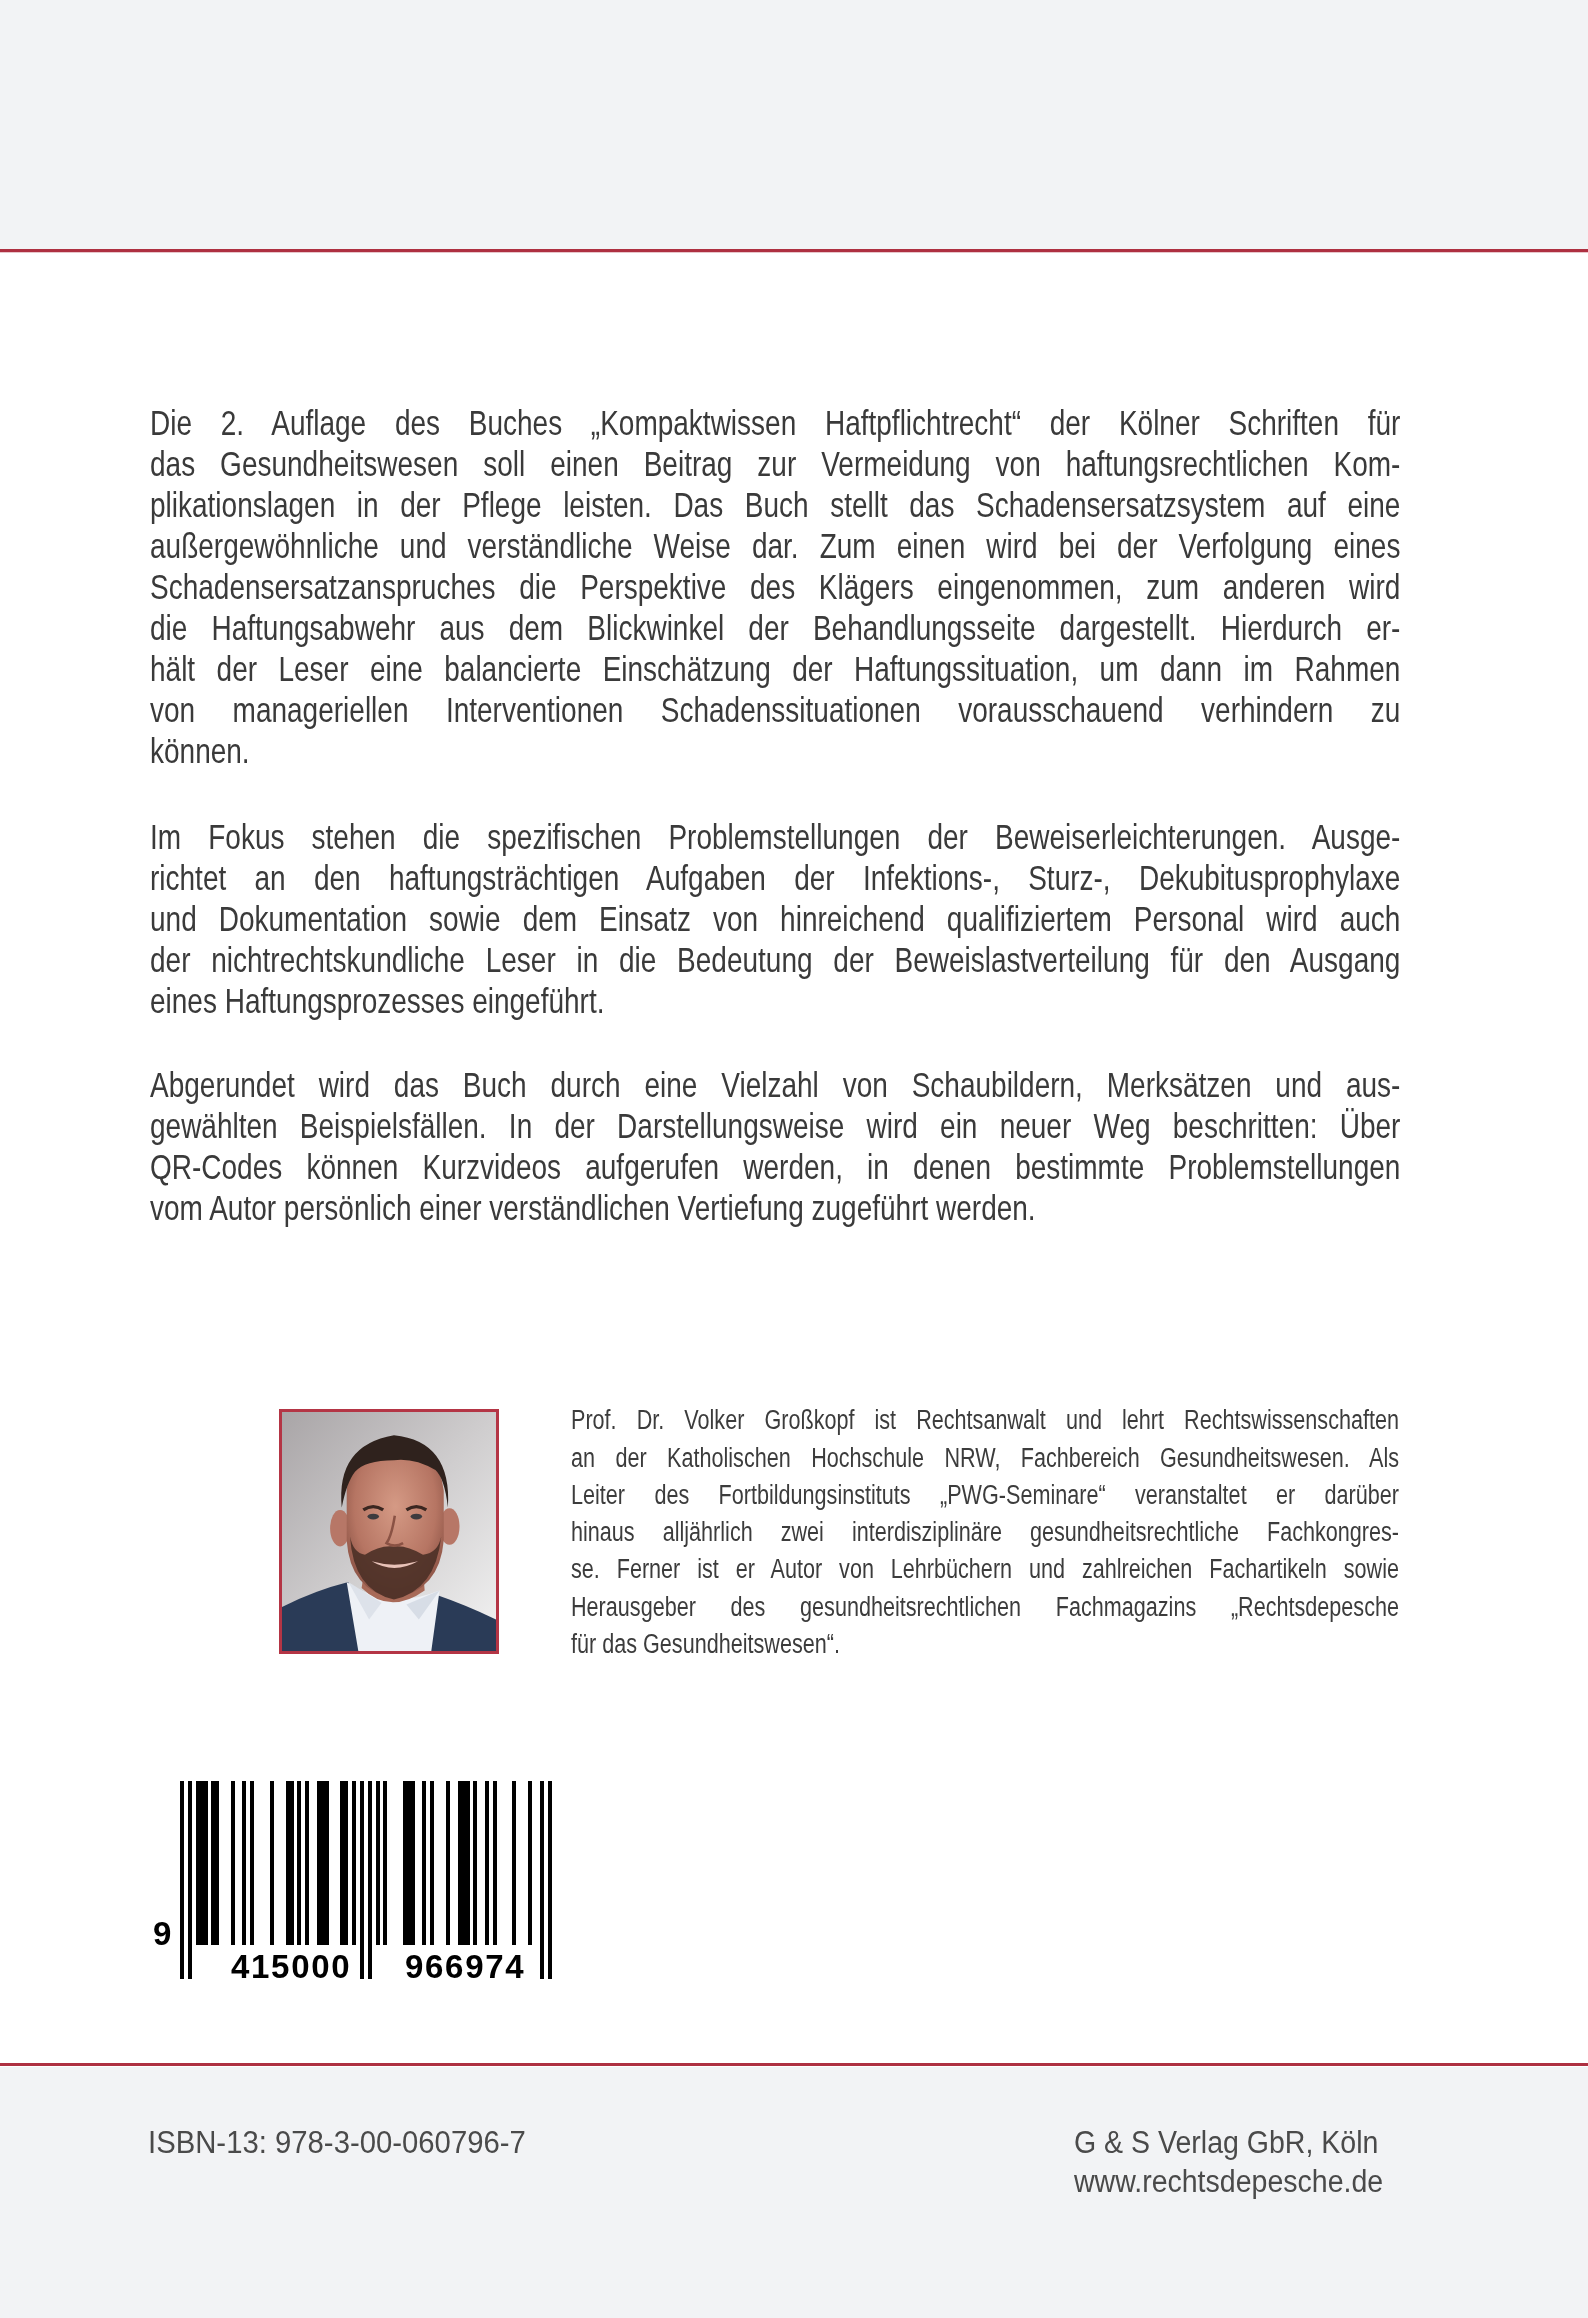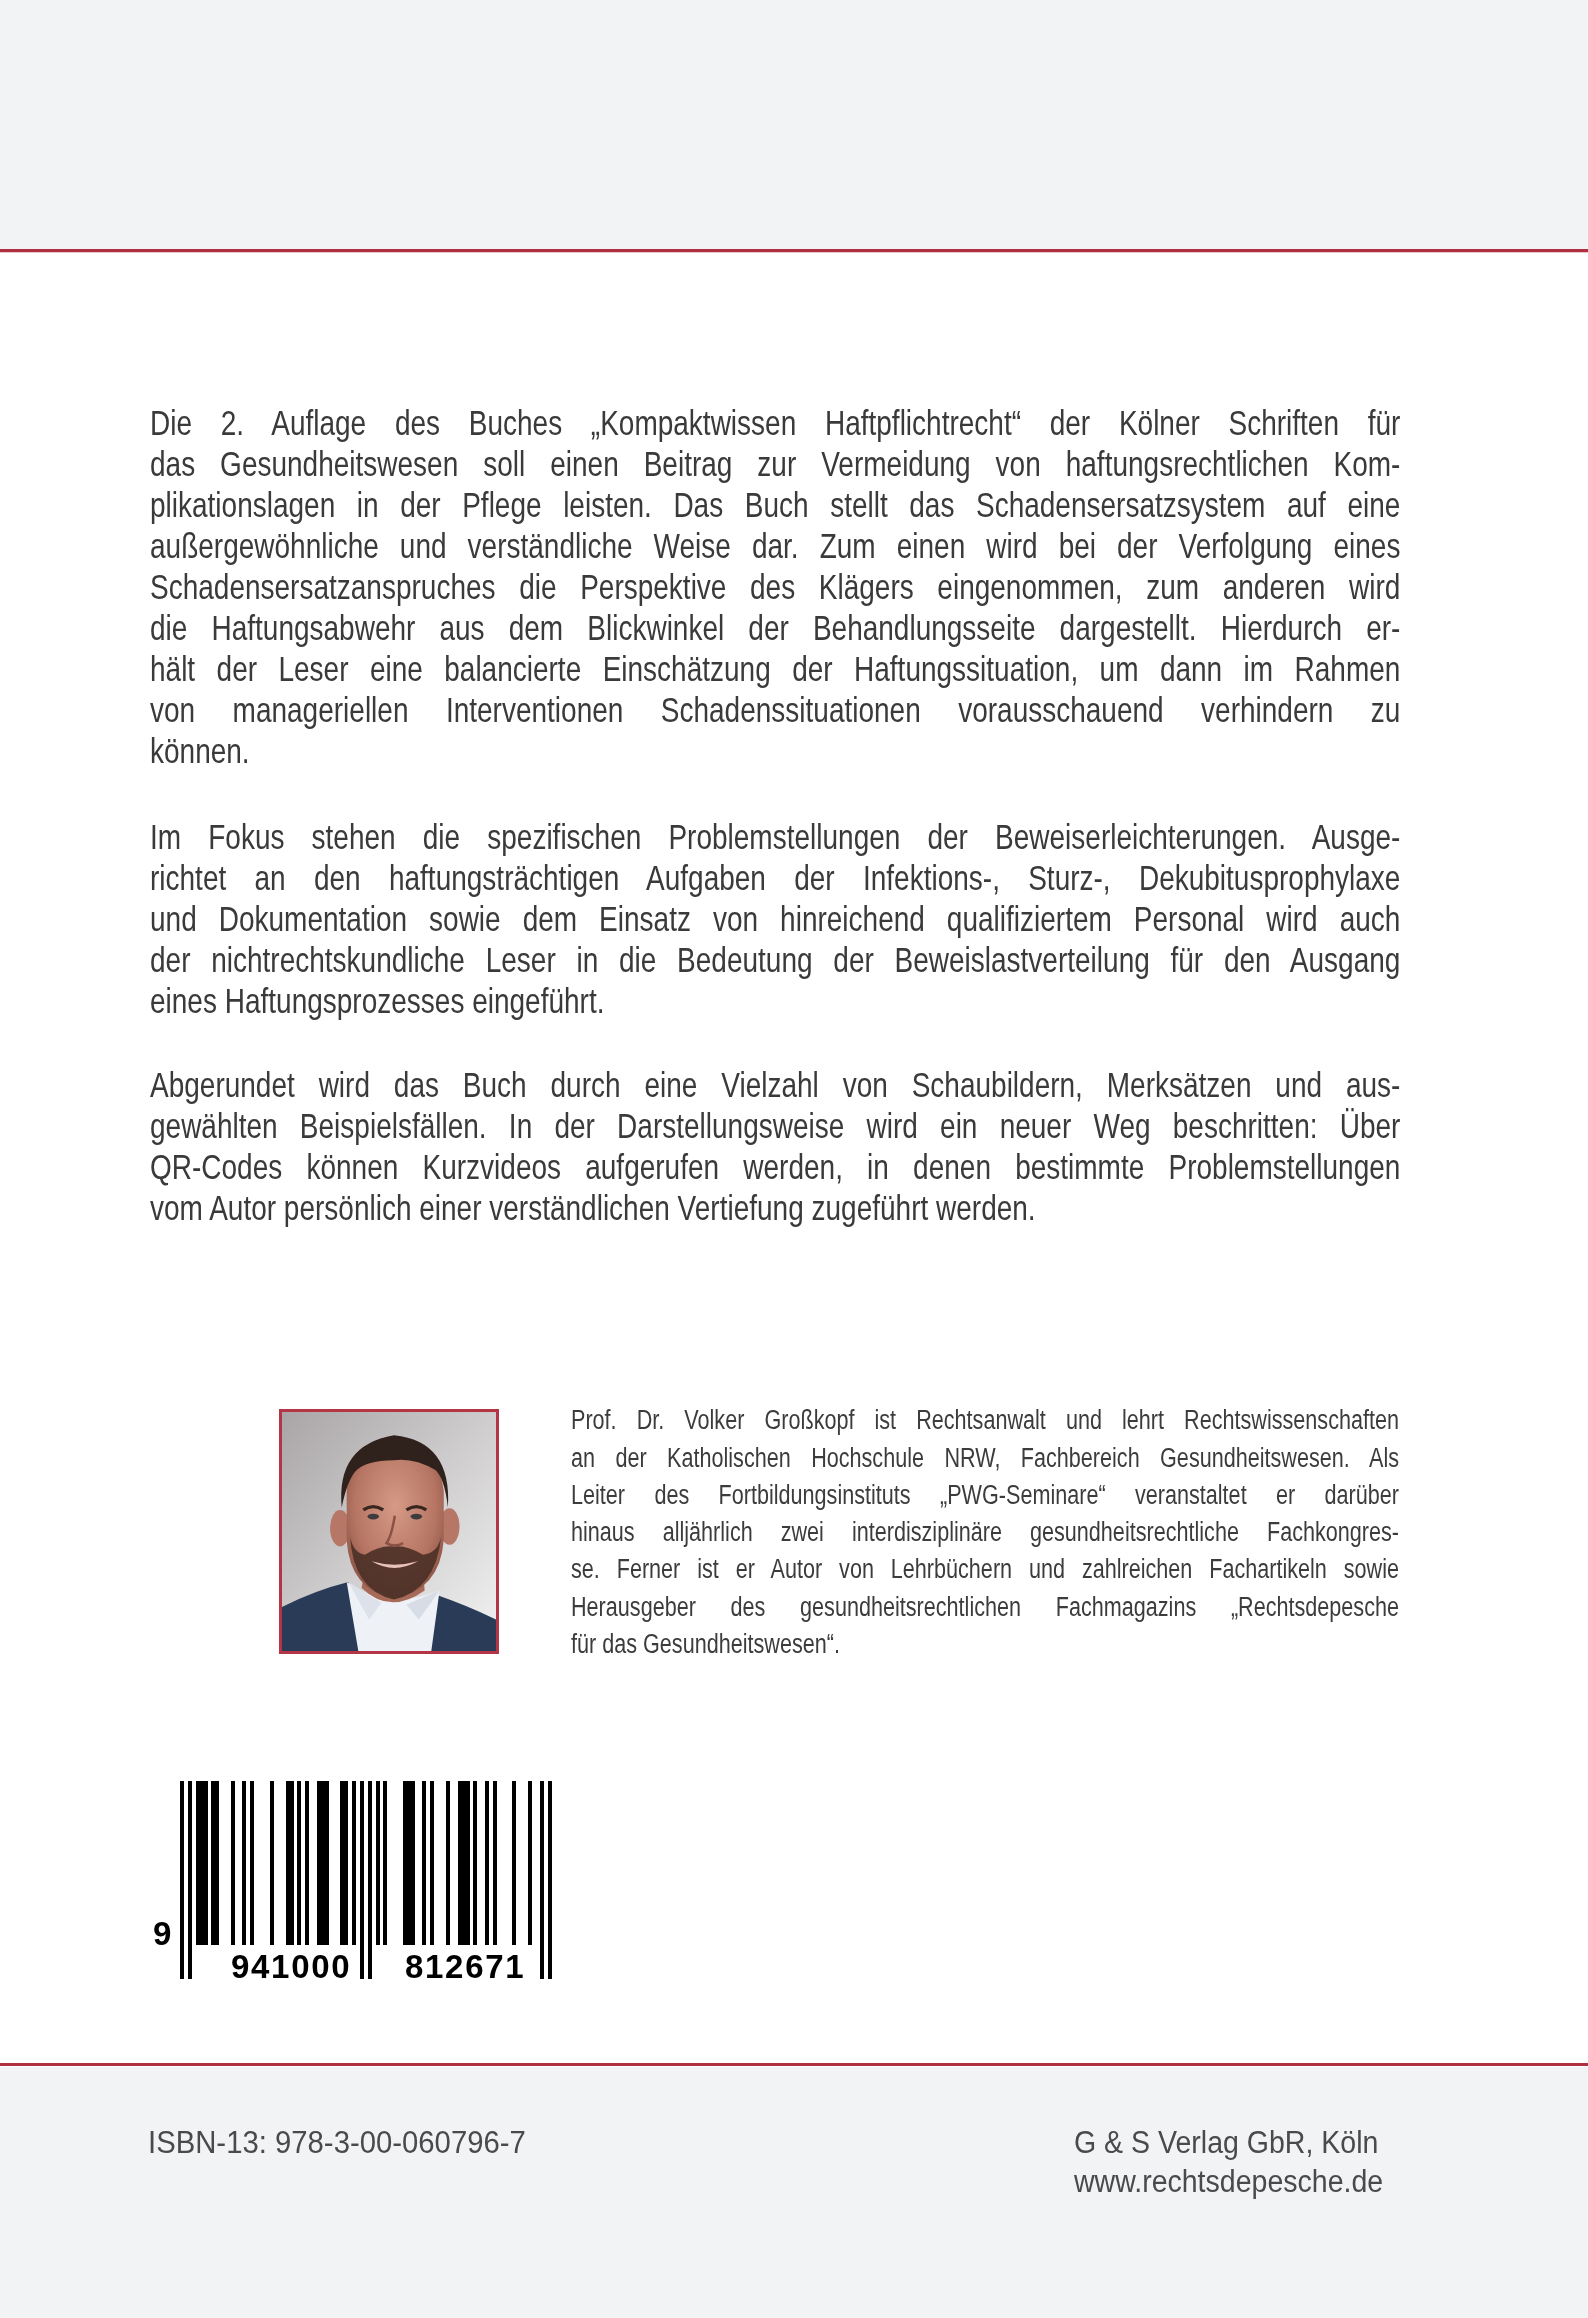--- a/index.html
+++ b/index.html
@@ -150,22 +150,22 @@
     <div class="line bio-line" style="top: 1440px;">an der Katholischen Hochschule NRW, Fachbereich Gesundheitswesen. Als</div>
     <div class="line bio-line" style="top: 1477px;">Leiter des Fortbildungsinstituts „PWG-Seminare“ veranstaltet er darüber</div>
     <div class="line bio-line" style="top: 1514px;">hinaus alljährlich zwei interdisziplinäre gesundheitsrechtliche Fachkongres-</div>
     <div class="line bio-line" style="top: 1551px;">se. Ferner ist er Autor von Lehrbüchern und zahlreichen Fachartikeln sowie</div>
     <div class="line bio-line" style="top: 1589px;">Herausgeber des gesundheitsrechtlichen Fachmagazins „Rechtsdepesche</div>
     <div class="line bio-line last" style="top: 1626px;">für das Gesundheitswesen“.</div>
   </div>
 
 <div class="barcode-wrap" id="barcode">
   <span class="bc-digit" style="left:153px; top:1917px;">9</span>
-  <span class="bc-digit" style="left:231px; top:1950px;">941000</span>
-  <span class="bc-digit" style="left:405px; top:1950px;">812671</span>
+  <span class="bc-digit" style="left:231px; top:1950px;">415000</span>
+  <span class="bc-digit" style="left:405px; top:1950px;">966974</span>
 <div class="bar" style="left: 180px; width: 3.7px; top: 1781px; height: 198px;"></div>
     <div class="bar" style="left: 188px; width: 3.7px; top: 1781px; height: 198px;"></div>
     <div class="bar" style="left: 196px; width: 11.5px; top: 1781px; height: 164px;"></div>
     <div class="bar" style="left: 211px; width: 7.6px; top: 1781px; height: 164px;"></div>
     <div class="bar" style="left: 231px; width: 3.7px; top: 1781px; height: 164px;"></div>
     <div class="bar" style="left: 242px; width: 3.7px; top: 1781px; height: 164px;"></div>
     <div class="bar" style="left: 250px; width: 3.7px; top: 1781px; height: 164px;"></div>
     <div class="bar" style="left: 270px; width: 3.7px; top: 1781px; height: 164px;"></div>
     <div class="bar" style="left: 286px; width: 7.6px; top: 1781px; height: 164px;"></div>
     <div class="bar" style="left: 297px; width: 3.7px; top: 1781px; height: 164px;"></div>

